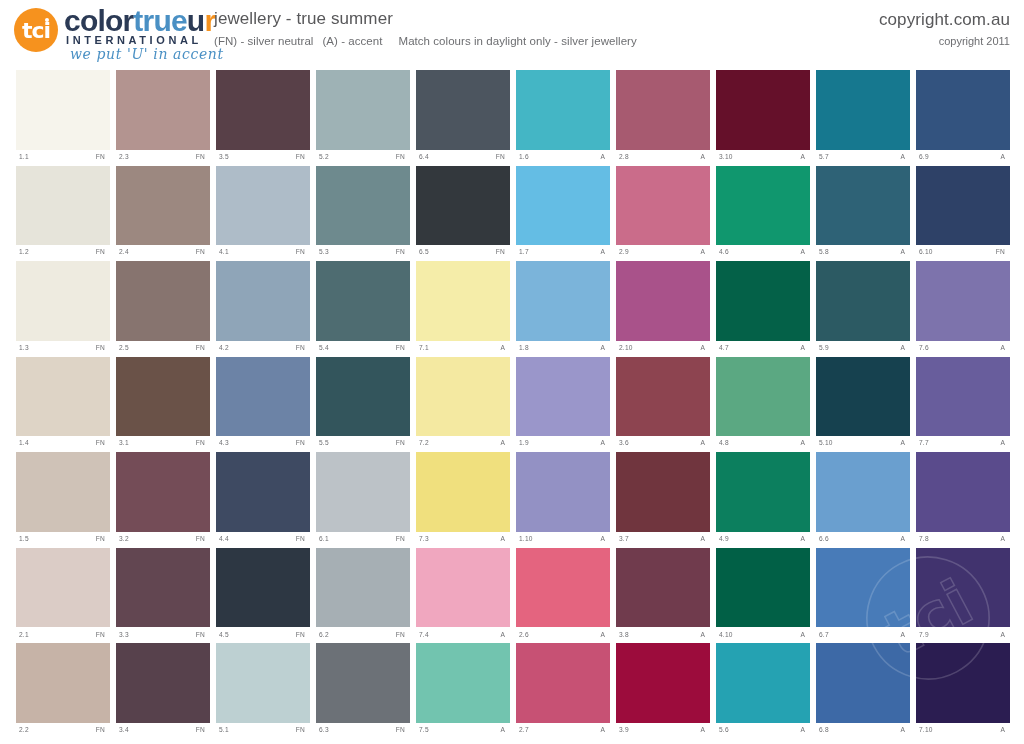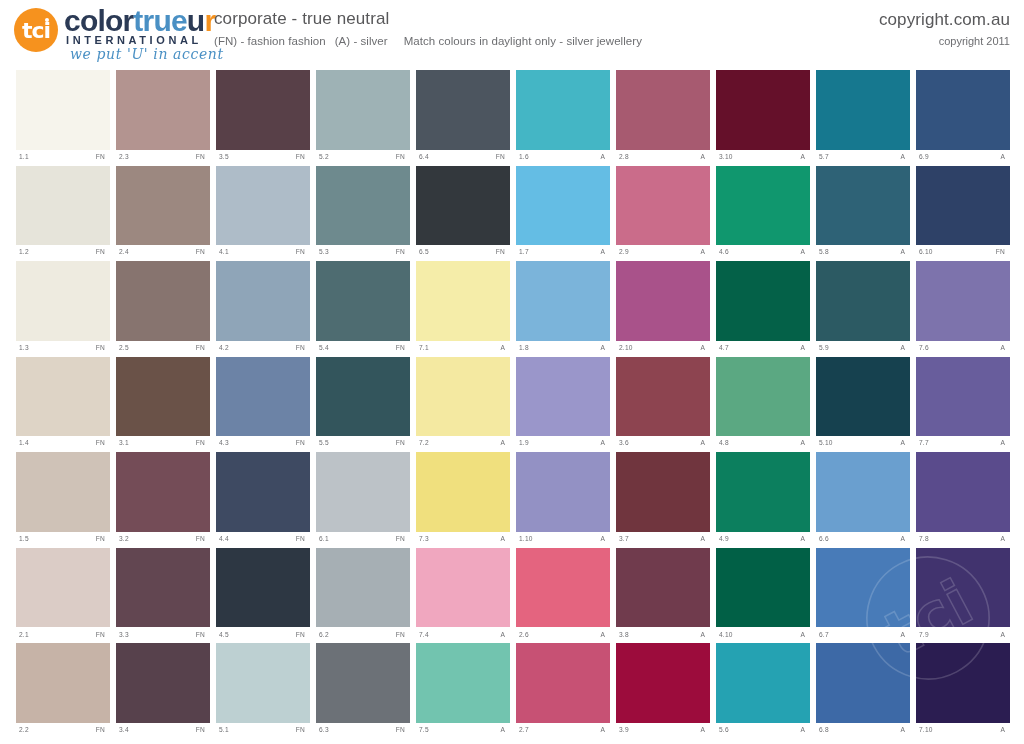--- a/index.html
+++ b/index.html
@@ -187,22 +187,22 @@
       <div id="logo-badge">
         <span id="logo-badge-text">tci</span>
         <span id="logo-badge-dot"></span>
       </div>
       <div id="logo-wordmark"><span class="wm-true">color</span><span class="wm-colo">true</span><span class="wm-u">u</span><span class="wm-r">r</span></div>
       <div id="logo-international">INTERNATIONAL</div>
       <div id="logo-tagline">we put 'U' in accent</div>
     </div>
 
     <div id="header-center">
-      <div id="palette-title">corporate - true neutral</div>
-      <div id="palette-legend"><span>(FN) - fashion fashion</span><span class="sep"></span><span>(A) - silver</span><span class="sep-wide"></span><span>Match colours in daylight only - silver jewellery</span></div>
+      <div id="palette-title">jewellery - true summer</div>
+      <div id="palette-legend"><span>(FN) - silver neutral</span><span class="sep"></span><span>(A) - accent</span><span class="sep-wide"></span><span>Match colours in daylight only - silver jewellery</span></div>
     </div>
 
     <div id="header-right">
       <div id="site-url">copyright.com.au</div>
       <div id="copyright">copyright 2011</div>
     </div>
   </div>
 
   <div id="swatch-grid">
       <div class="swatch-cell">

